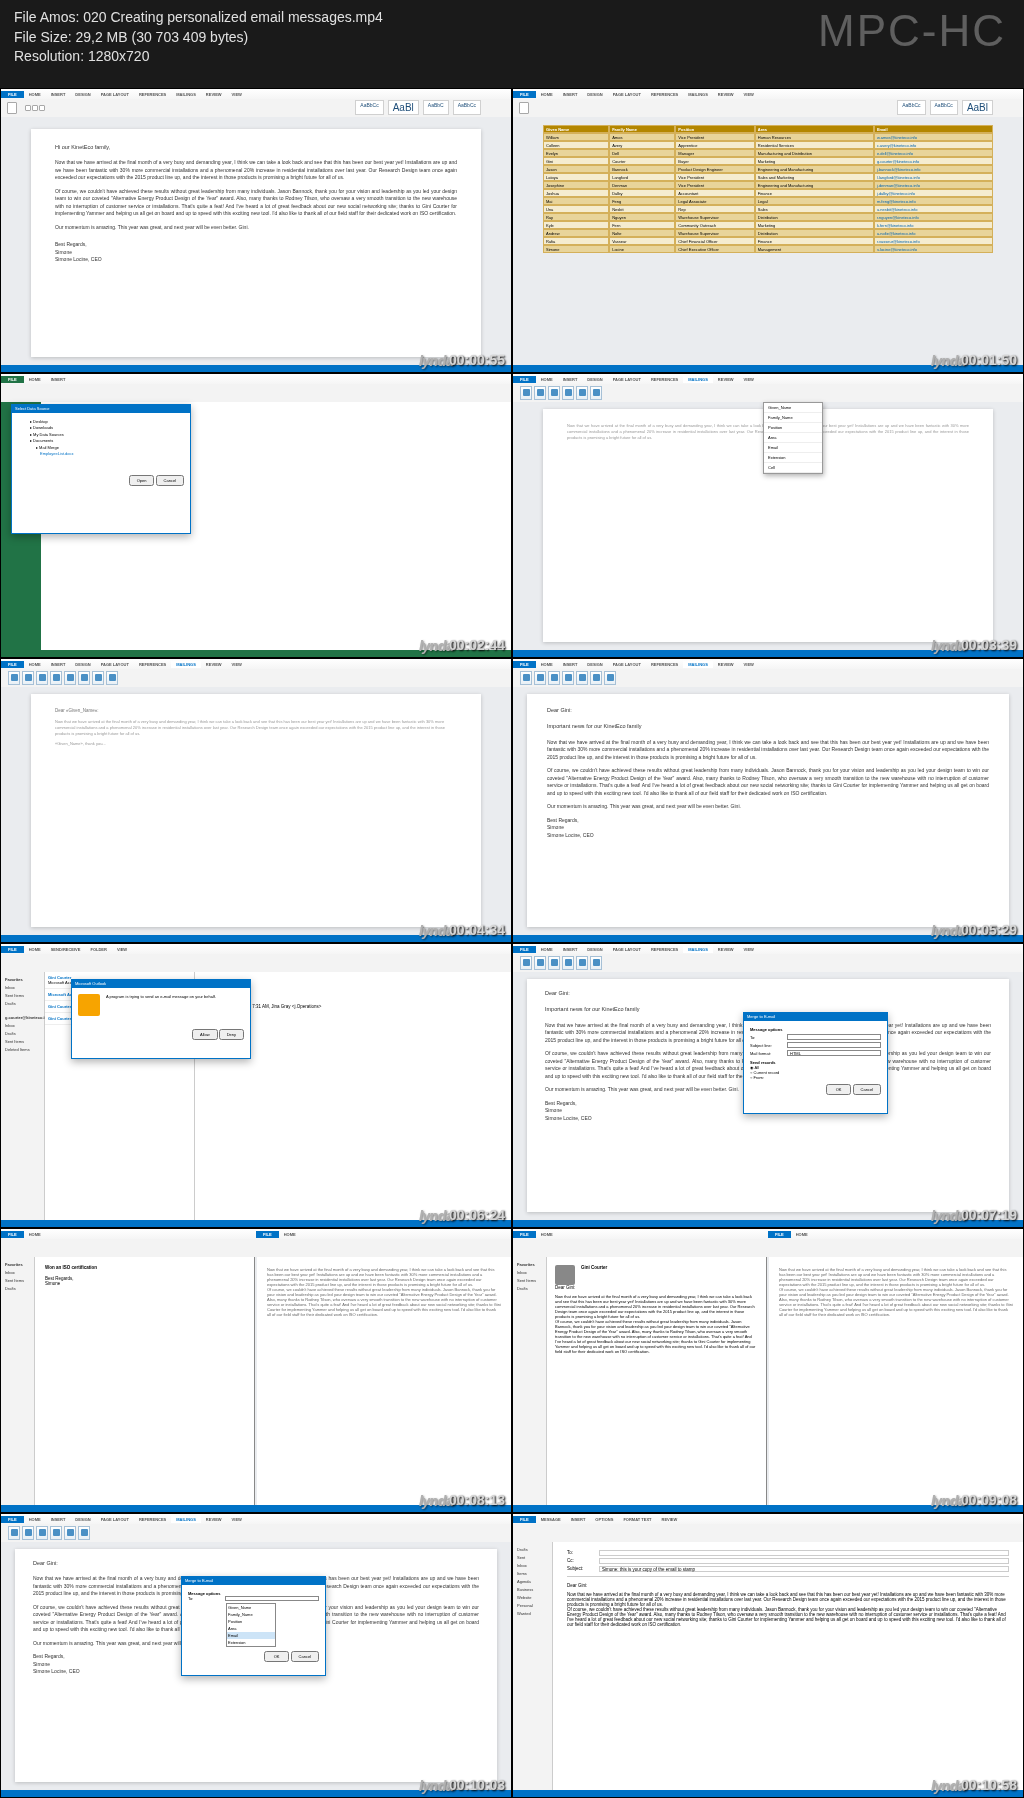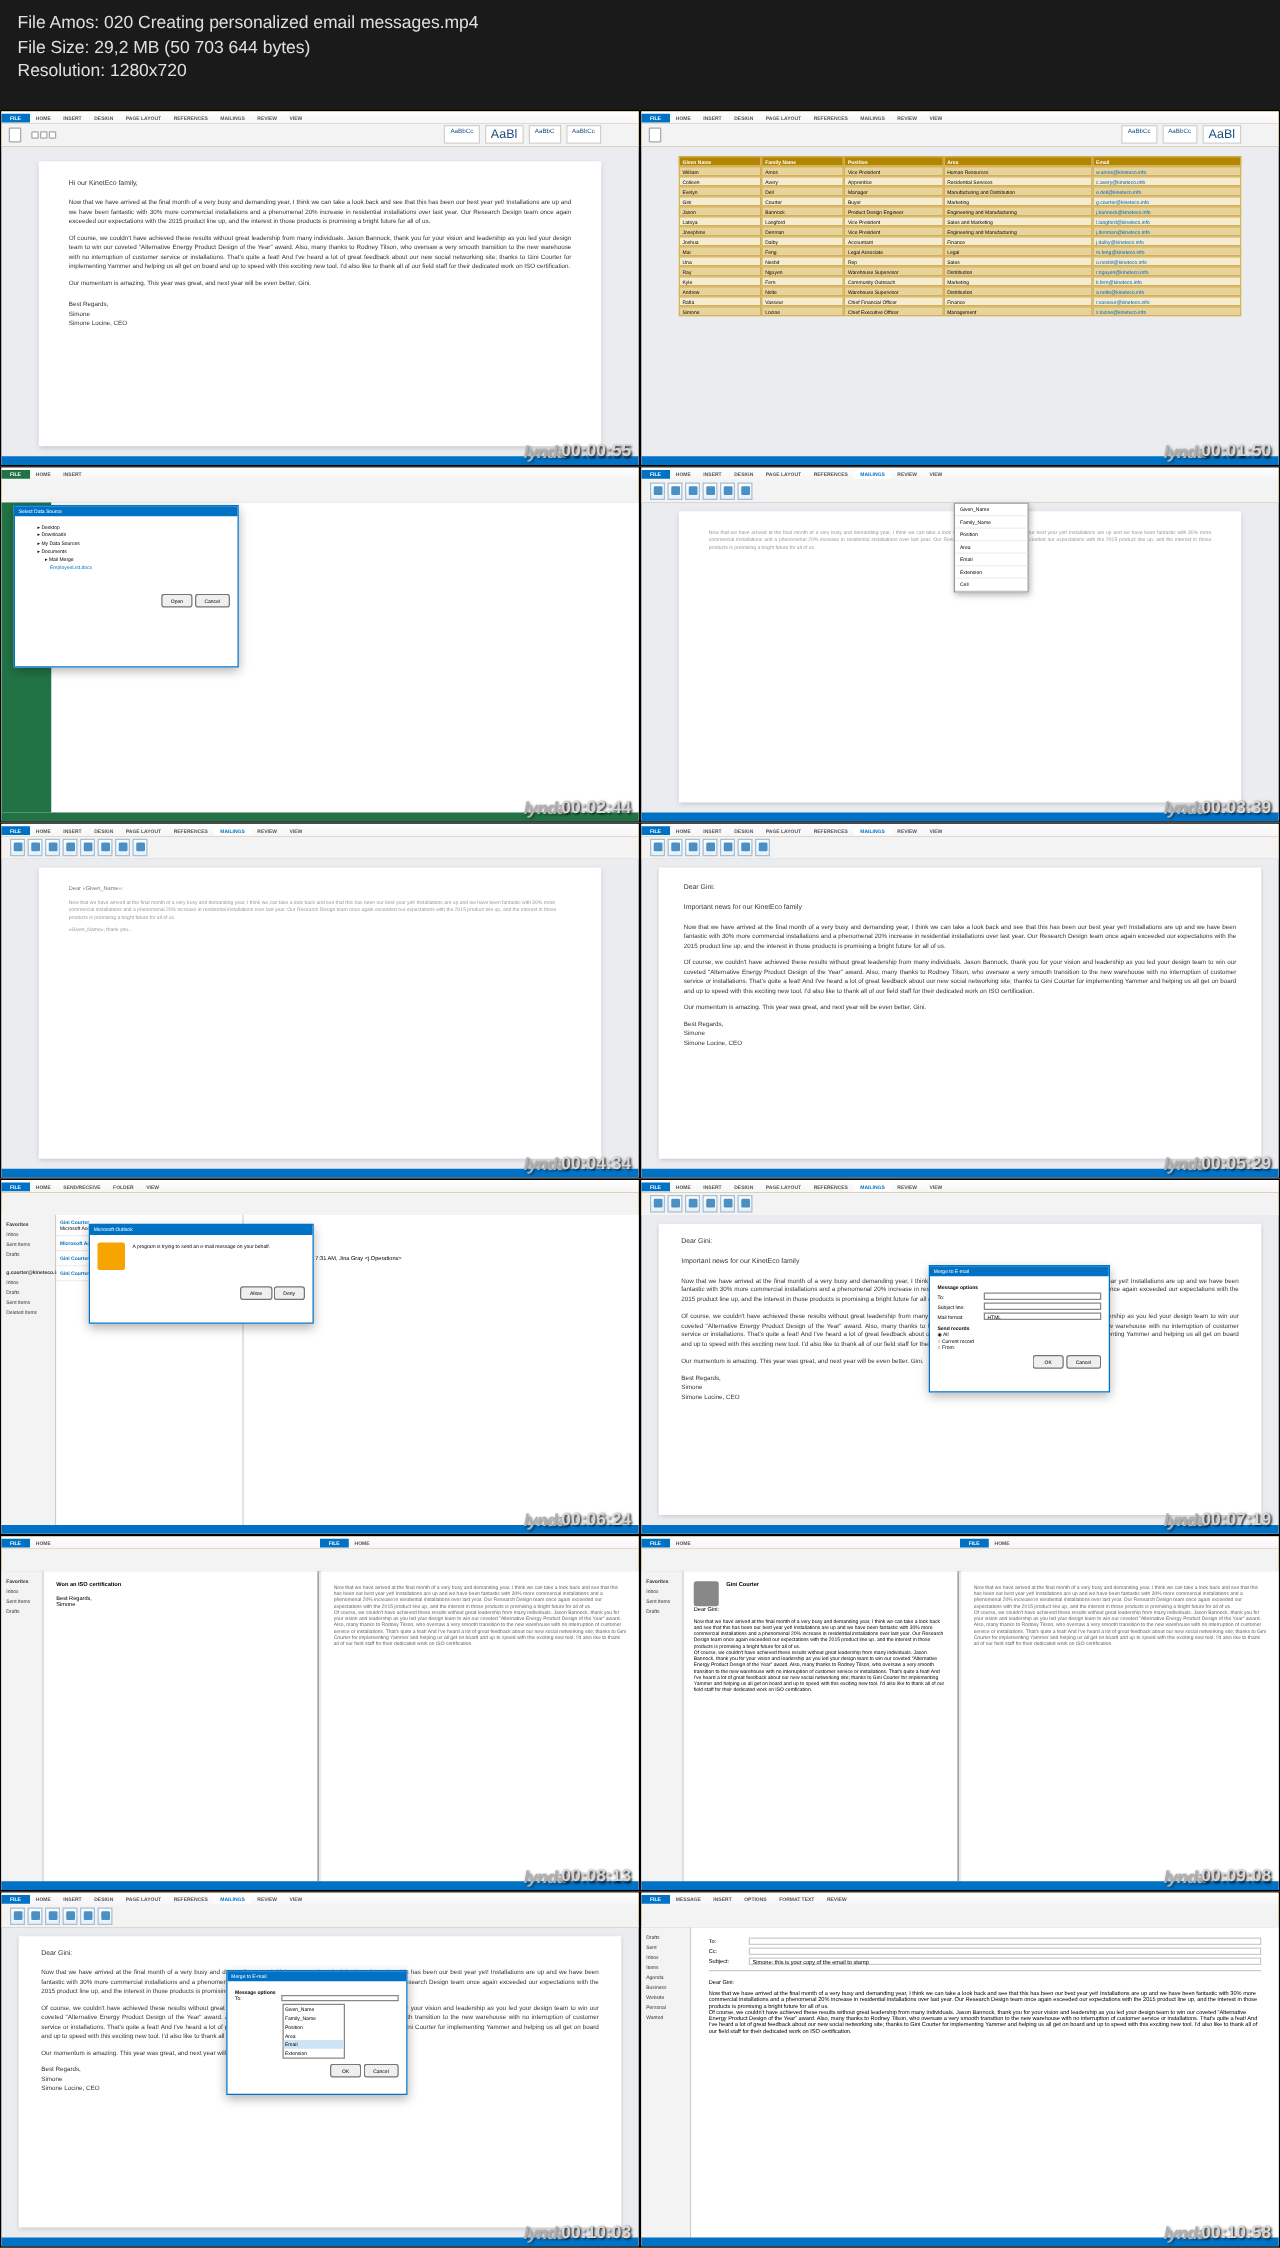--- a/index.html
+++ b/index.html
@@ -4,21 +4,21 @@
 <style>
 *{margin:0;padding:0;box-sizing:border-box}
 body{font-family:'Segoe UI',Tahoma,sans-serif;background:#2a2a2a;width:1024px;height:1798px;position:relative;overflow:hidden}
 .header{position:absolute;top:0;left:0;right:0;height:88px;background:#1a1a1a;color:#e0e0e0;padding:8px 14px}
 .header .info{font-size:14px;line-height:1.4}
 .header .logo{position:absolute;right:18px;top:6px;font-size:44px;font-weight:300;color:rgba(255,255,255,0.3);letter-spacing:2px}
 .grid{position:absolute;top:88px;left:0;right:0;bottom:0;display:grid;grid-template-columns:1fr 1fr;grid-template-rows:repeat(6,1fr)}
 .thumb{border:1px solid #000;background:#eaecef;position:relative;overflow:hidden;font-size:4.5px}
 .thumb .timestamp{position:absolute;bottom:4px;right:6px;color:#d6d6d6;font-size:14px;font-weight:600;text-shadow:1px 1px 2px #000;z-index:50}
 .thumb .lynda{position:absolute;bottom:3px;right:58px;color:#b0b0b0;font-size:14px;font-weight:700;font-style:italic;text-shadow:1px 1px 2px rgba(0,0,0,.5);z-index:50;letter-spacing:-.5px}
-.ribbon{position:absolute;top:0;left:0;right:0;height:28px;background:#a16207;border-bottom:1px solid #ccc}
+.ribbon{position:absolute;top:0;left:0;right:0;height:28px;background:#22c55e;border-bottom:1px solid #ccc}
 .ribbon .tabs{height:10px;background:linear-gradient(#fff,#f5f5f5);display:flex;font-size:4px;align-items:center}
 .ribbon .tabs span{padding:1px 5px;color:#555;text-transform:uppercase;font-weight:600}
 .ribbon .tabs span.file{background:#0072c6;color:#fff;padding:1px 7px}
 .ribbon .tabs span.file.green{background:#217346}
 .ribbon .content{height:18px;background:#f3f3f3;display:flex;align-items:center;padding:0 6px;gap:8px}
 .ribbon .rg{display:flex;gap:1px;align-items:center}
 .ribbon .btn{width:6px;height:6px;background:#fff;border:1px solid #a8a8a8;border-radius:1px}
 .ribbon .btn.big{width:10px;height:12px}
 .title-bar{position:absolute;top:-7px;left:0;right:0;height:7px;background:#0072c6;text-align:center;color:#fff;font-size:4px;line-height:7px}
 .doc{position:absolute;top:40px;left:30px;right:30px;bottom:15px;background:#fff;box-shadow:0 1px 4px rgba(0,0,0,.2);padding:14px 24px;font-size:5px;color:#333;line-height:1.5}
@@ -57,23 +57,24 @@
 .excel-area{position:absolute;top:28px;left:0;right:0;bottom:7px;background:#fff}
 .excel-area .side{position:absolute;top:0;left:0;width:40px;bottom:0;background:#217346}
 .avatar{width:20px;height:20px;background:#888;border-radius:2px;float:left;margin-right:6px}
 </style>
 </head>
 <body>
 
 <div class="header">
   <div class="info">
     <div><span>File Amos: </span><span>020 Creating personalized email messages.mp4</span></div>
-    <div><span>File Size: </span><span>29,2 MB (50 703 644 bytes)</span></div>
+    <div><span>File Size: </span><span>29,2 MB (30 703 409 bytes)</span></div>
     <div><span>Resolution: </span><span>1280x720</span></div>
   </div>
+  <div class="logo">MPC-HC</div>
 </div>
 
 <div class="grid">
 
   <div class="thumb">
     <div class="title-bar"></div>
     <div class="ribbon">
       <div class="tabs">
           <span class="file">FILE</span>
           <span>HOME</span>

